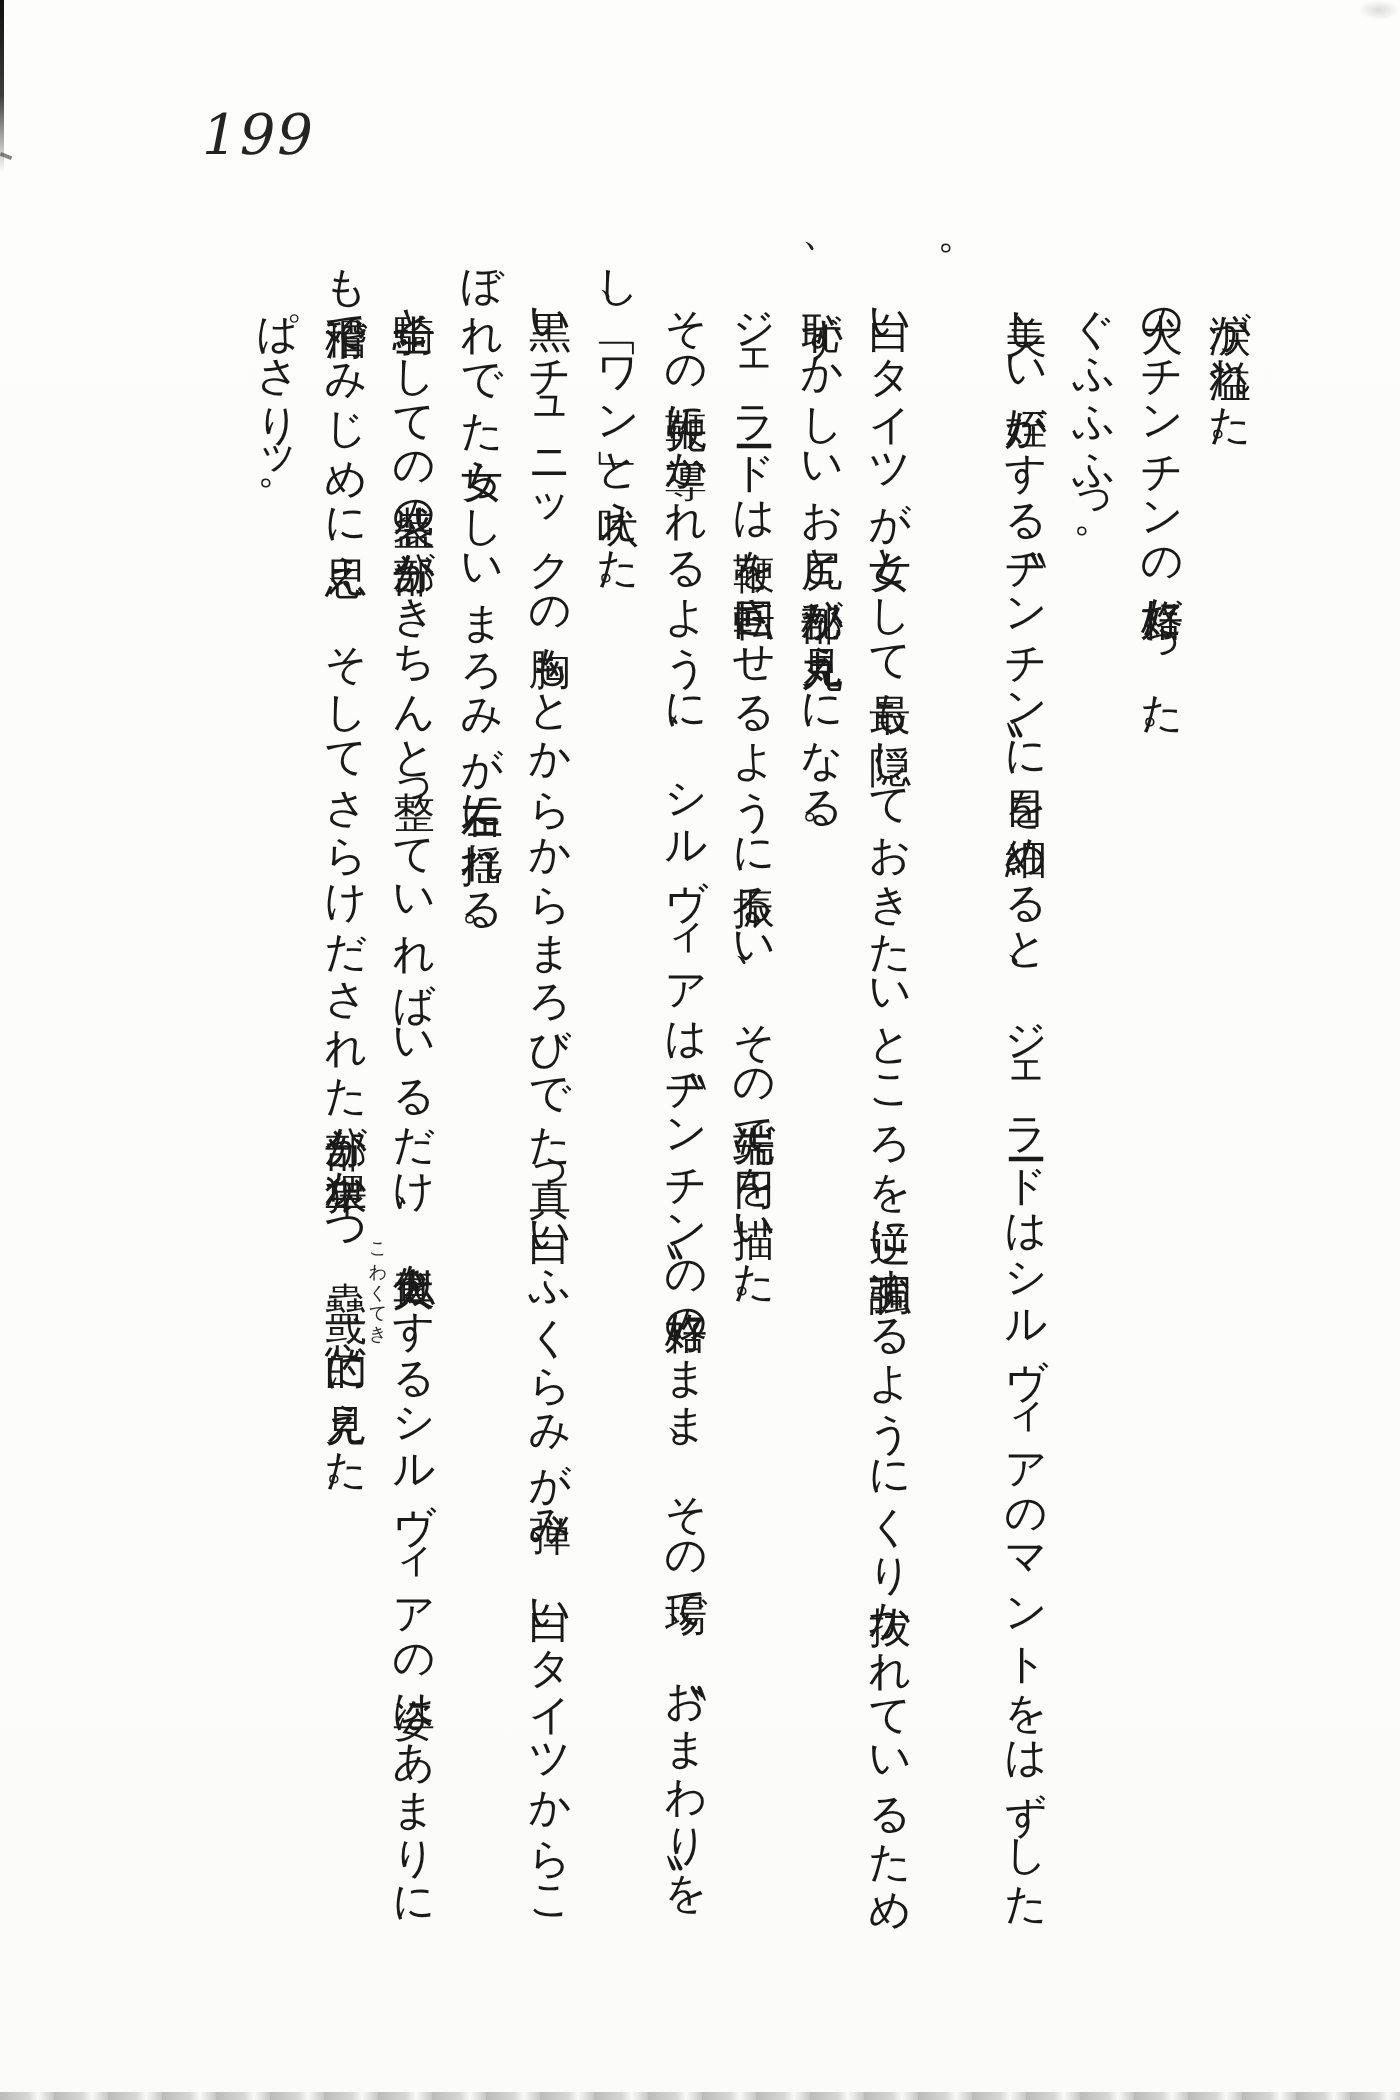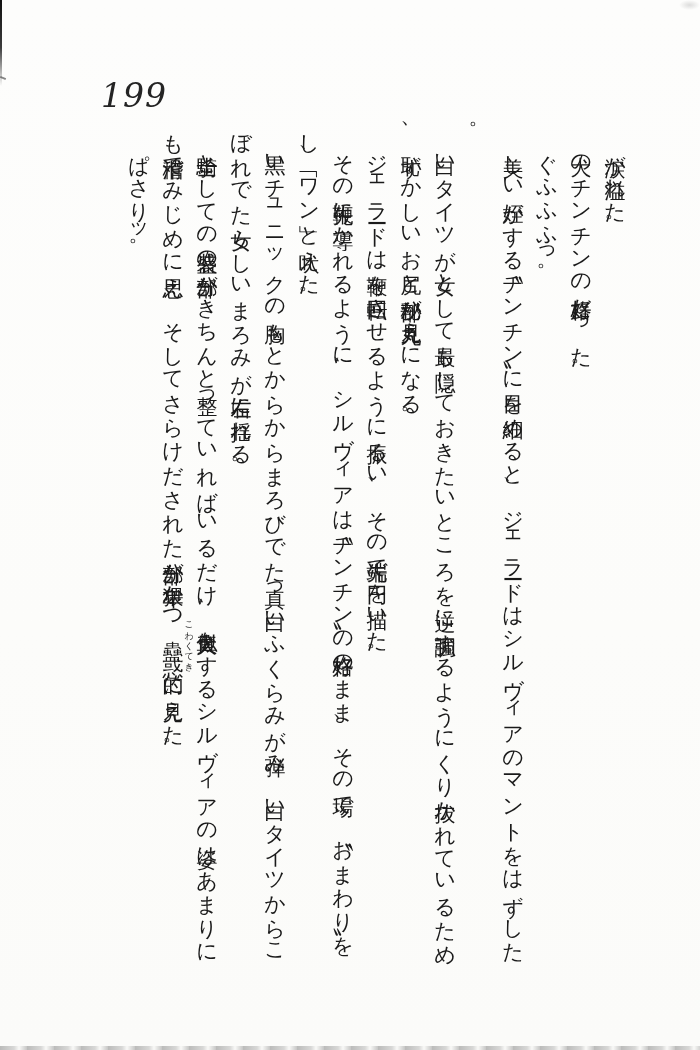--- a/index.html
+++ b/index.html
@@ -12,23 +12,23 @@
     width: 700px;
     height: 1050px;
     background: linear-gradient(180deg, #fdfdfc 0%, #fcfcfa 60%, #fbfbf9 100%);
     overflow: hidden;
     font-family: "Liberation Serif", "DejaVu Serif", serif;
   }
 
   
   .page-number {
     position: absolute;
-    top: 76px;
+    top: 51px;
     left: 101px;
-    font-size: 33px;
+    font-size: 28px;
     font-style: italic;
     letter-spacing: 1px;
     color: #242424;
     font-family: "DejaVu Serif", serif;
   }
 
   
   .text-block {
     position: absolute;
     top: 119px;

